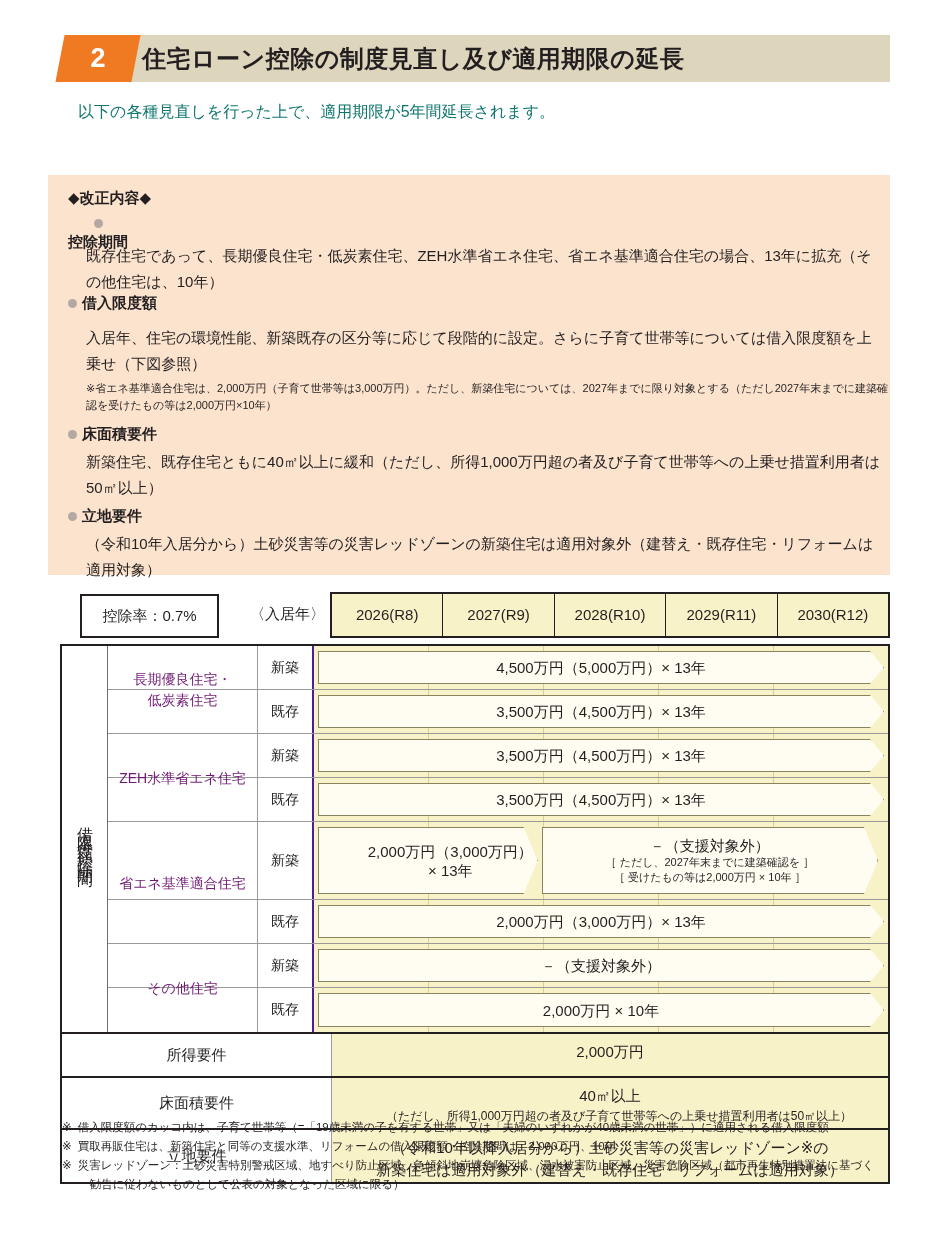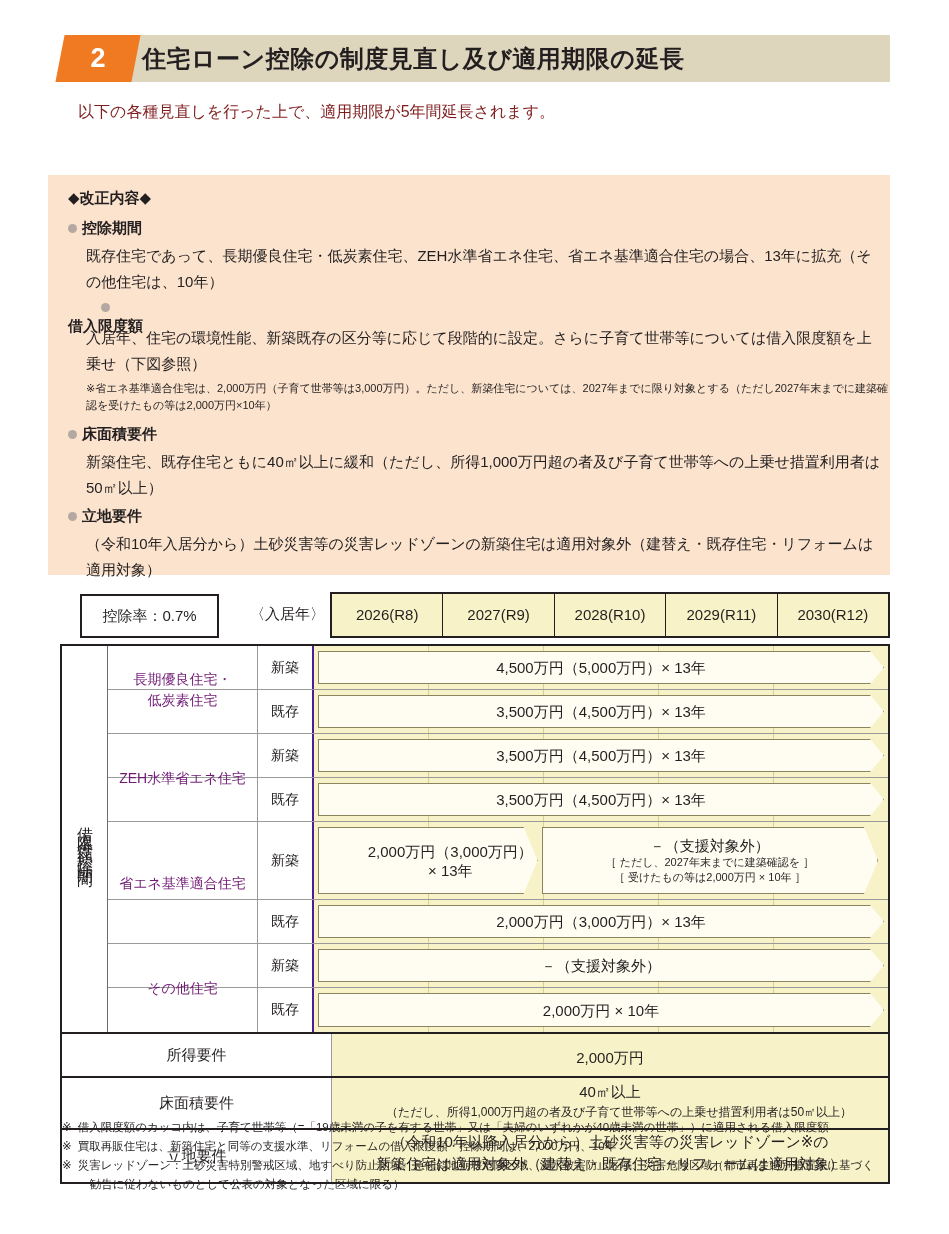--- a/index.html
+++ b/index.html
@@ -14,21 +14,21 @@
   .header{position:absolute;left:60px;top:35px;width:830px;height:47px;}
   .header-band{position:absolute;left:60px;top:0;right:0;height:47px;background:#ded5bd;}
   .badge{position:absolute;left:0;top:0;width:76px;height:47px;background:#f07a22;
          transform:skewX(-11deg);}
   .badge-num{position:absolute;left:0;top:0;width:76px;height:47px;
              display:flex;align-items:center;justify-content:center;
              font-size:27px;font-weight:bold;color:#ffffff;}
   .header-title{position:absolute;left:82px;top:0;height:47px;display:flex;align-items:center;
                 font-size:24px;font-weight:bold;color:#231f20;letter-spacing:.5px;}
 
-  .lead{position:absolute;left:78px;top:102px;font-size:16px;color:#7f1d1d;}
+  .lead{position:absolute;left:78px;top:102px;font-size:16px;color:#0f766e;}
 
   .redline{position:absolute;left:52px;top:140px;display:flex;align-items:center;gap:4px;}
   .tri{width:0;height:0;border-left:13px solid #e60012;border-top:8px solid transparent;
        border-bottom:8px solid transparent;}
   .redline-text{font-size:20px;font-weight:bold;color:#e60012;letter-spacing:-.3px;}
 
   
   .beigebox{position:absolute;left:48px;top:175px;width:842px;height:400px;background:#fbe3cd;}
   .diamond-head{position:absolute;left:20px;top:14px;font-size:15px;font-weight:bold;color:#231f20;}
   .bullet-row{position:absolute;left:20px;display:flex;align-items:center;gap:5px;}
@@ -72,21 +72,21 @@
   .arrow{position:relative;height:calc(100% - 10px);margin:5px 0 5px 4px;background:#fffdf2;
          border:1px solid #8a8460;display:flex;align-items:center;justify-content:center;
          text-align:center;font-size:15px;line-height:19px;color:#231f20;box-sizing:border-box;
          clip-path:polygon(0 0, calc(100% - 14px) 0, 100% 50%, calc(100% - 14px) 100%, 0 100%);}
   .arrow .small{font-size:11px;line-height:15px;}
 
   .brow{display:flex;border-top:2px solid #231f20;}
   .blabel{width:270px;display:flex;align-items:center;justify-content:center;
           font-size:15px;color:#231f20;box-sizing:border-box;border-right:1px solid #9a9a9a;}
   .bval{flex:1 1 auto;background:#f8f2c8;display:flex;flex-direction:column;align-items:center;
-        justify-content:flex-end;text-align:center;font-size:15px;line-height:22px;color:#231f20;
+        justify-content:flex-start;text-align:center;font-size:15px;line-height:22px;color:#231f20;
         padding:7px 13px;box-sizing:border-box;}
   .bval .small{font-size:12px;line-height:18px;margin-left:18px;}
 
   .footnotes{position:absolute;left:62px;top:1118px;width:845px;}
   .fn{display:flex;gap:6px;font-size:11.5px;line-height:19px;color:#231f20;}
   .fn .mark{flex:0 0 auto;}
   .fn .txt{flex:1 1 auto;}
   .fn .txt .indent{display:block;padding-left:12px;}
 </style>
 </head>
@@ -100,27 +100,27 @@
     <div class="badge-num">2</div>
     <div class="header-title">住宅ローン控除の制度見直し及び適用期限の延長</div>
   </div>
 
   <div class="lead">以下の各種見直しを行った上で、適用期限が5年間延長されます。</div>
 
 
   <div class="beigebox">
     <div class="diamond-head">◆改正内容◆</div>
 
-    <div class="bullet-row" style="top:44px;">
+    <div class="bullet-row" style="top:44px;flex-direction:column;">
       <span class="dot"></span>
       <span class="bullet-title">控除期間</span>
     </div>
     <div class="body-text" style="top:68px;">既存住宅であって、長期優良住宅・低炭素住宅、ZEH水準省エネ住宅、省エネ基準適合住宅の場合、13年に拡充（その他住宅は、10年）</div>
 
-    <div class="bullet-row" style="top:128px;flex-direction:column;">
+    <div class="bullet-row" style="top:119px;">
       <span class="dot"></span>
       <span class="bullet-title">借入限度額</span>
     </div>
     <div class="body-text" style="top:150px;">入居年、住宅の環境性能、新築既存の区分等に応じて段階的に設定。さらに子育て世帯等については借入限度額を上乗せ（下図参照）</div>
     <div class="note-text" style="top:205px;">※省エネ基準適合住宅は、2,000万円（子育て世帯等は3,000万円）。ただし、新築住宅については、2027年までに限り対象とする（ただし2027年末までに建築確認を受けたもの等は2,000万円×10年）</div>
 
     <div class="bullet-row" style="top:250px;">
       <span class="dot"></span>
       <span class="bullet-title">床面積要件</span>
     </div>

